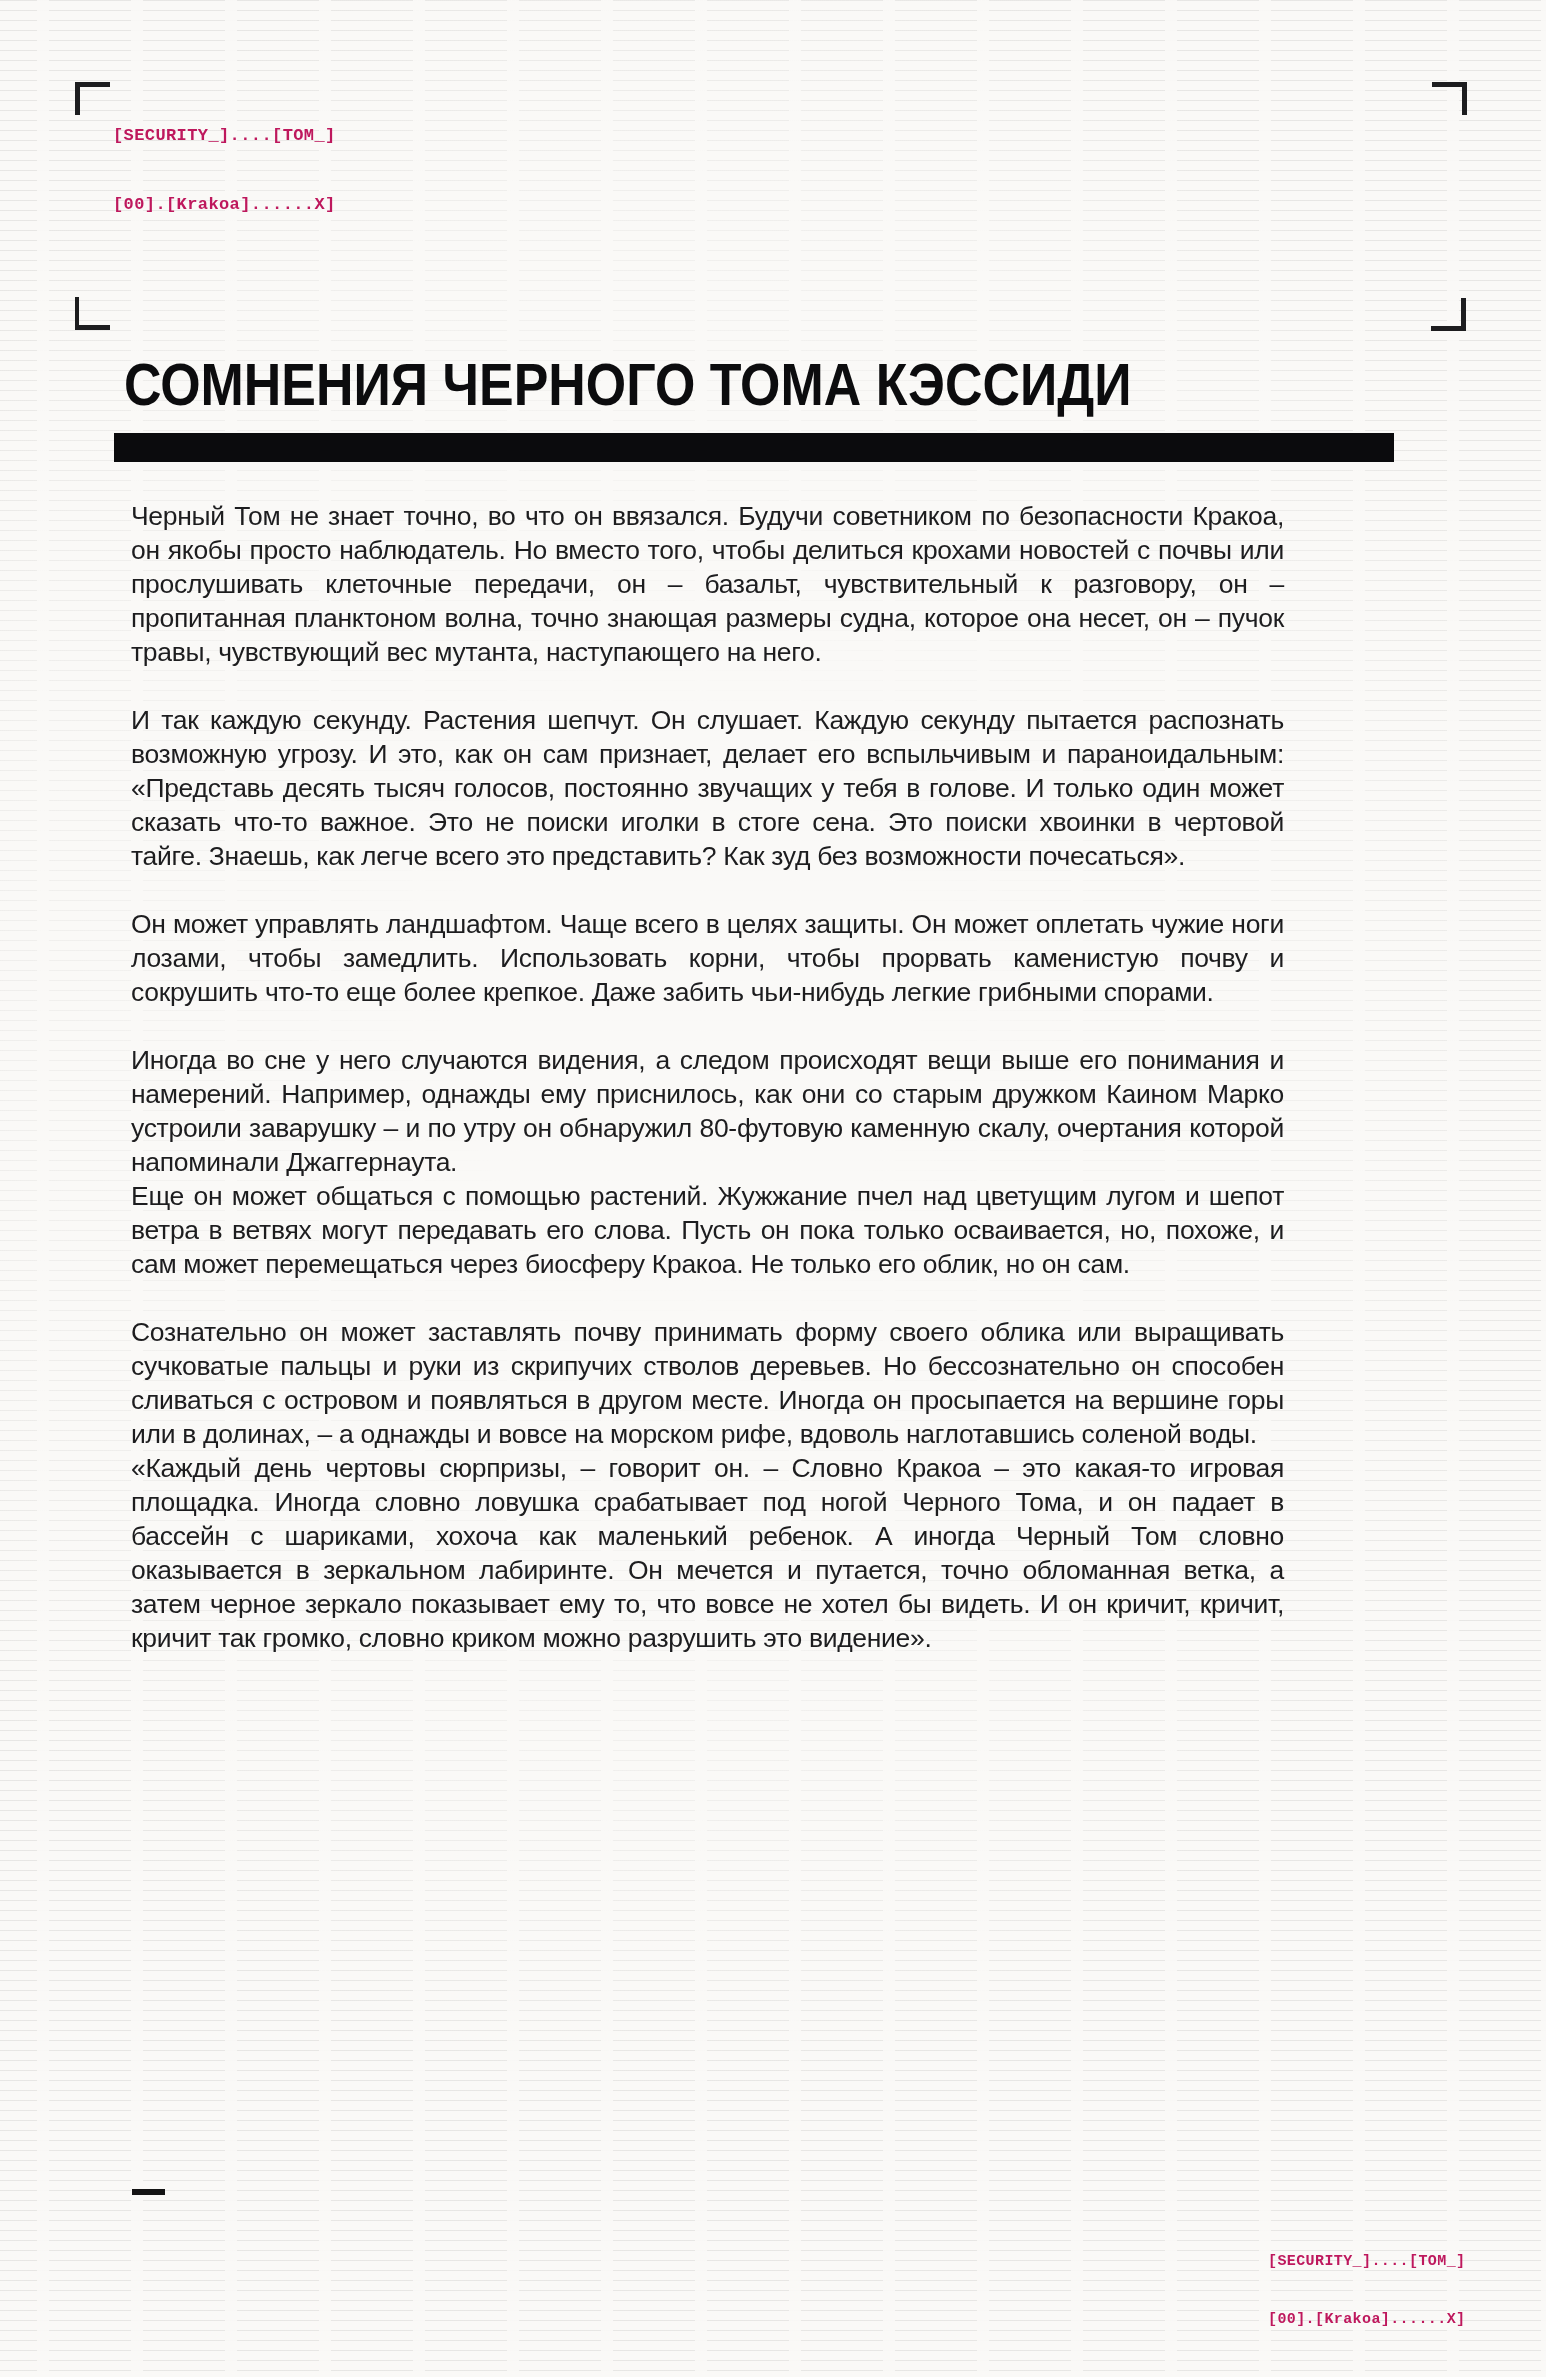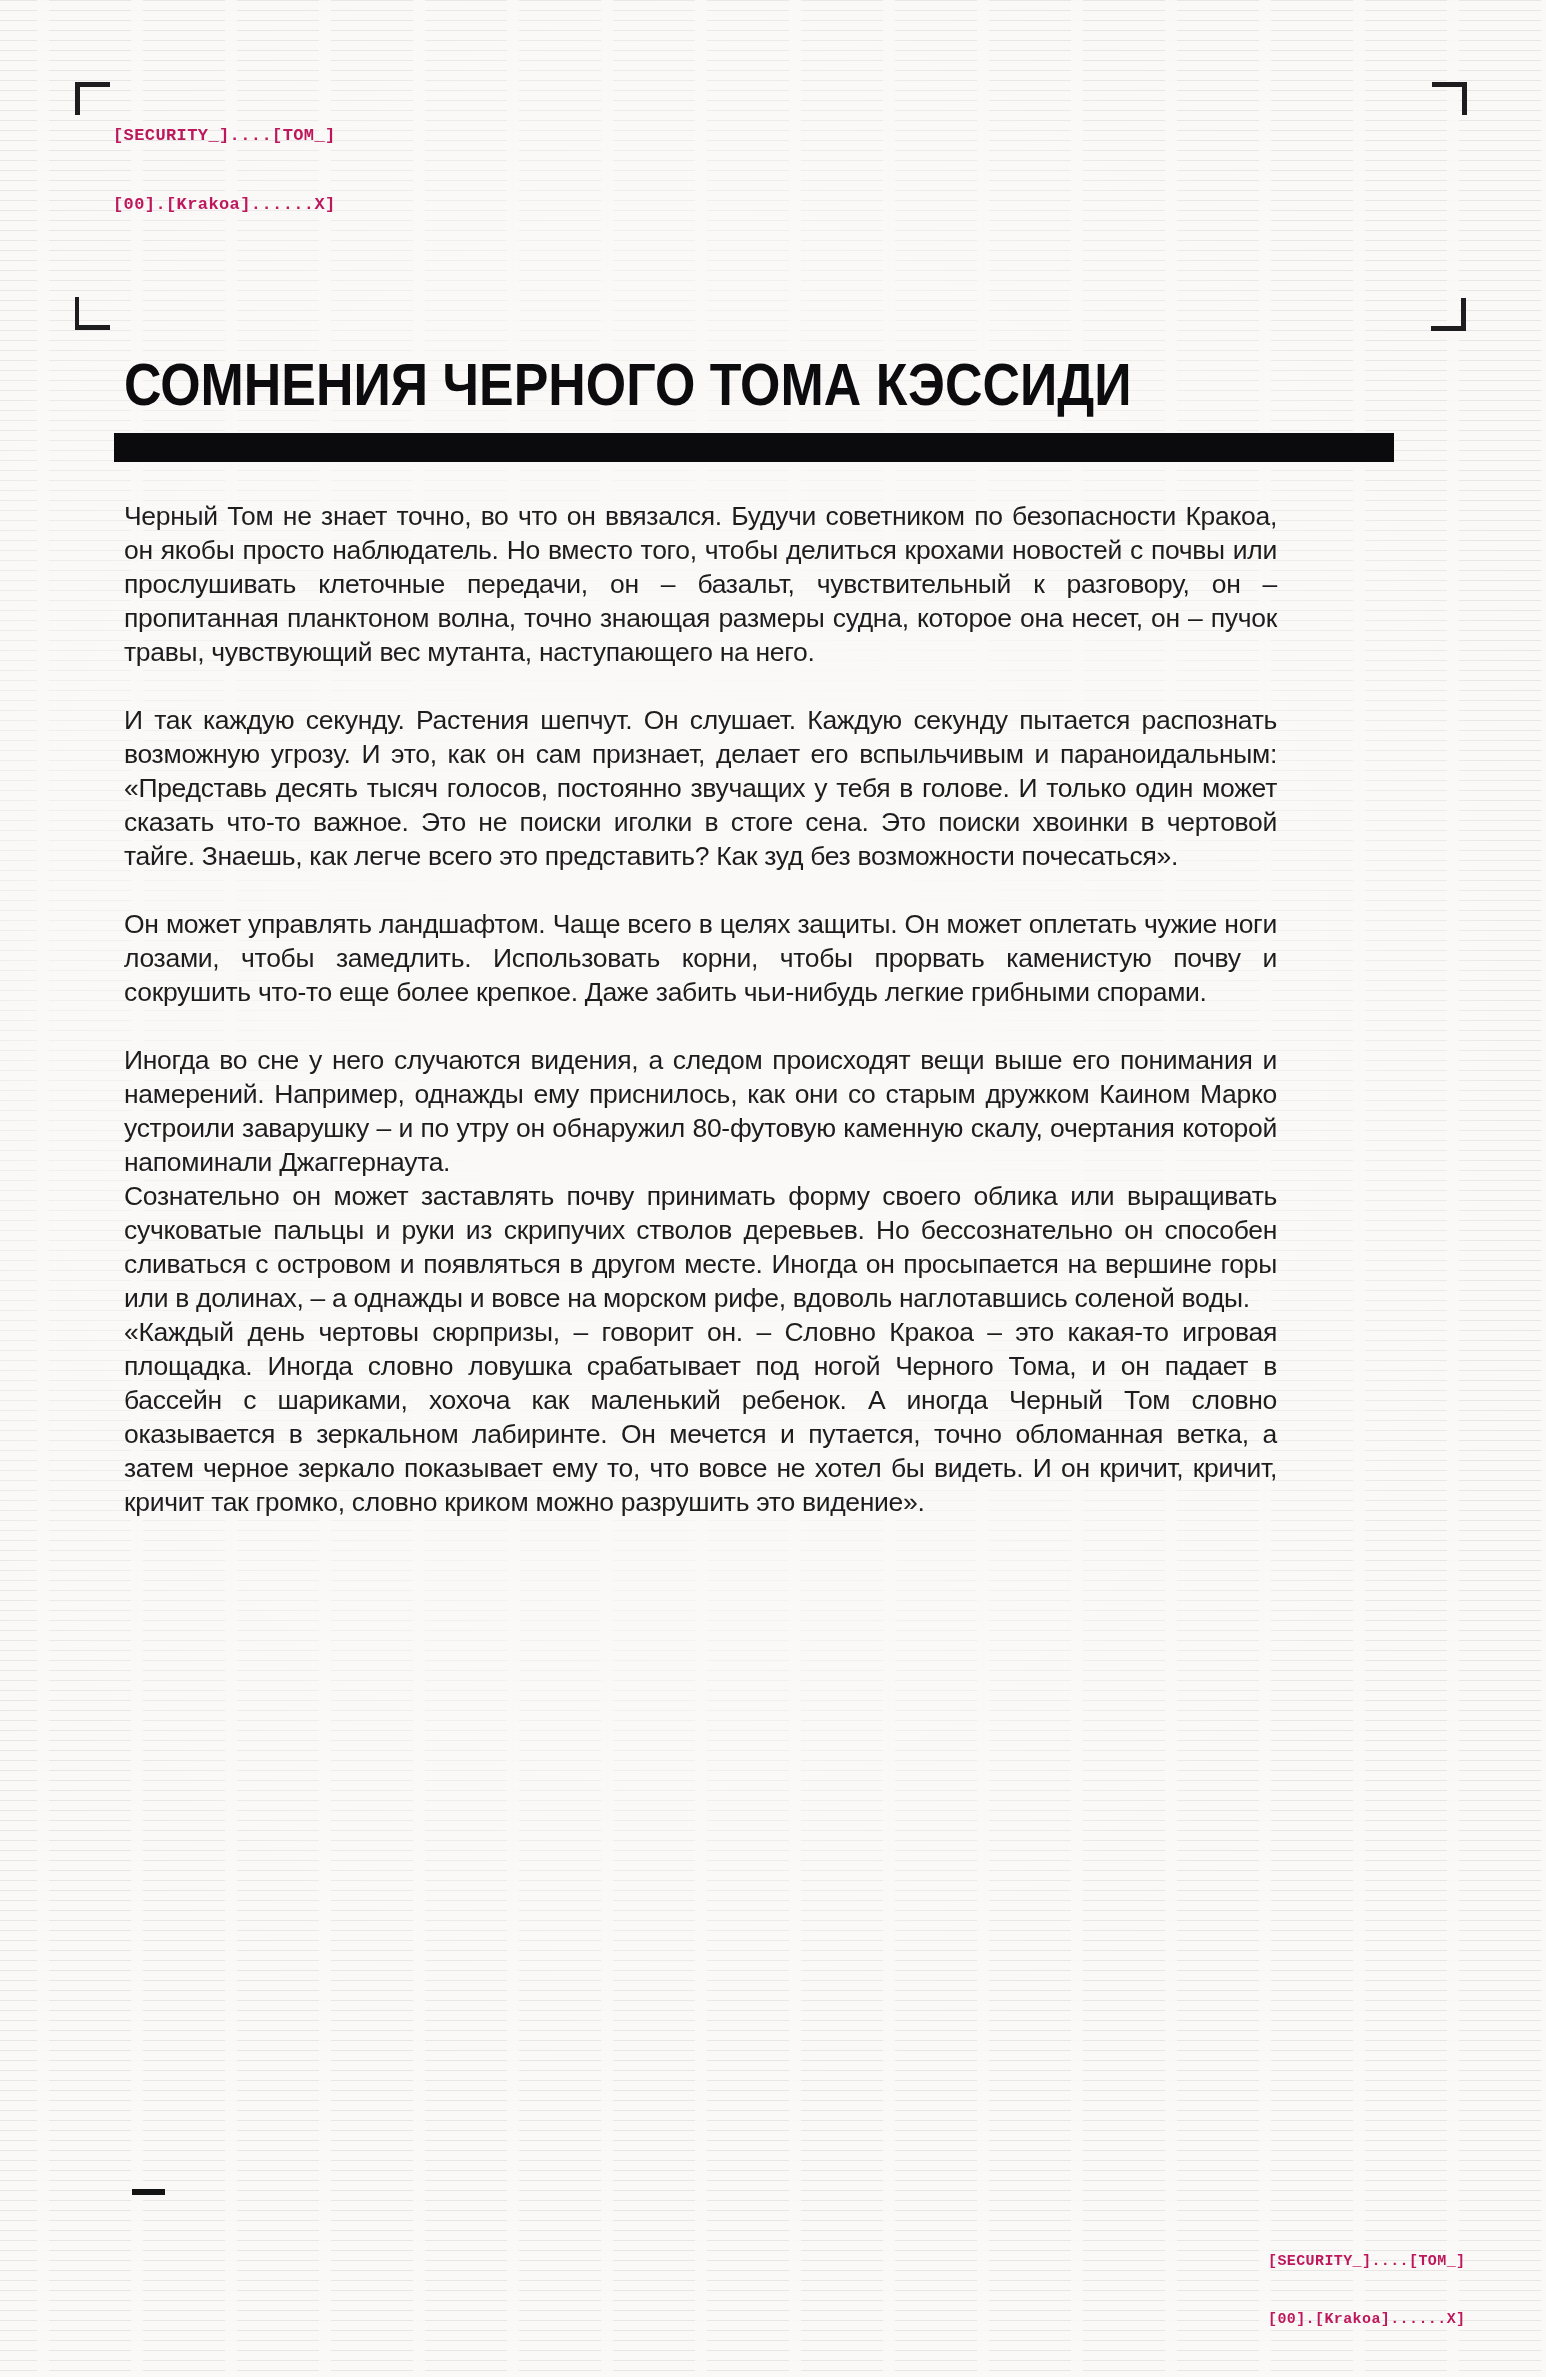--- a/index.html
+++ b/index.html
@@ -71,21 +71,21 @@
     position: absolute;
     left: 114px;
     top: 433px;
     width: 1280px;
     height: 29px;
     background: var(--bar);
   }
 
   .article {
     position: absolute;
-    left: 124px;
+    left: 131px;
     top: 499px;
     width: 1153px;
     font-size: 26.5px;
     line-height: 34px;
     letter-spacing: -0.3px;
     text-align: justify;
     color: var(--ink);
   }
   .article p { margin: 0 0 34px 0; }
   .article p.tight { margin-bottom: 0; }
@@ -115,20 +115,21 @@
 </div>
 
 <h1 class="title">СОМНЕНИЯ ЧЕРНОГО ТОМА КЭССИДИ</h1>
 <div class="title-bar"></div>
 
 <div class="article">
   <p>Черный Том не знает точно, во что он ввязался. Будучи советником по безопасности Кракоа, он якобы просто наблюдатель. Но вместо того, чтобы делиться крохами новостей с почвы или прослушивать клеточные передачи, он – базальт, чувствительный к разговору, он – пропитанная планктоном волна, точно знающая размеры судна, которое она несет, он – пучок травы, чувствующий вес мутанта, наступающего на него.</p>
   <p>И так каждую секунду. Растения шепчут. Он слушает. Каждую секунду пытается распознать возможную угрозу. И это, как он сам признает, делает его вспыльчивым и параноидальным: «Представь десять тысяч голосов, постоянно звучащих у тебя в голове. И только один может сказать что-то важное. Это не поиски иголки в стоге сена. Это поиски хвоинки в чертовой тайге. Знаешь, как легче всего это представить? Как зуд без возможности почесаться».</p>
   <p>Он может управлять ландшафтом. Чаще всего в целях защиты. Он может оплетать чужие ноги лозами, чтобы замедлить. Использовать корни, чтобы прорвать каменистую почву и сокрушить что-то еще более крепкое. Даже забить чьи-нибудь легкие грибными спорами.</p>
   <p class="tight">Иногда во сне у него случаются видения, а следом происходят вещи выше его понимания и намерений. Например, однажды ему приснилось, как они со старым дружком Каином Марко устроили заварушку – и по утру он обнаружил 80-футовую каменную скалу, очертания которой напоминали Джаггернаута.</p>
+  <p>Еще он может общаться с помощью растений. Жужжание пчел над цветущим лугом и шепот ветра в ветвях могут передавать его слова. Пусть он пока только осваивается, но, похоже, и сам может перемещаться через биосферу Кракоа. Не только его облик, но он сам.</p>
   <p class="tight">Сознательно он может заставлять почву принимать форму своего облика или выращивать сучковатые пальцы и руки из скрипучих стволов деревьев. Но бессознательно он способен сливаться с островом и появляться в другом месте. Иногда он просыпается на вершине горы или в долинах, – а однажды и вовсе на морском рифе, вдоволь наглотавшись соленой воды.</p>
   <p>«Каждый день чертовы сюрпризы, – говорит он. – Словно Кракоа – это какая-то игровая площадка. Иногда словно ловушка срабатывает под ногой Черного Тома, и он падает в бассейн с шариками, хохоча как маленький ребенок. А иногда Черный Том словно оказывается в зеркальном лабиринте. Он мечется и путается, точно обломанная ветка, а затем черное зеркало показывает ему то, что вовсе не хотел бы видеть. И он кричит, кричит, кричит так громко, словно криком можно разрушить это видение».</p>
 </div>
 
 <div class="end-dash"></div>
 
 <div class="sec-text sec-footer">
   <div>[SECURITY_]....[TOM_]</div>
   <div>[00].[Krakoa]......X]</div>
 </div>

